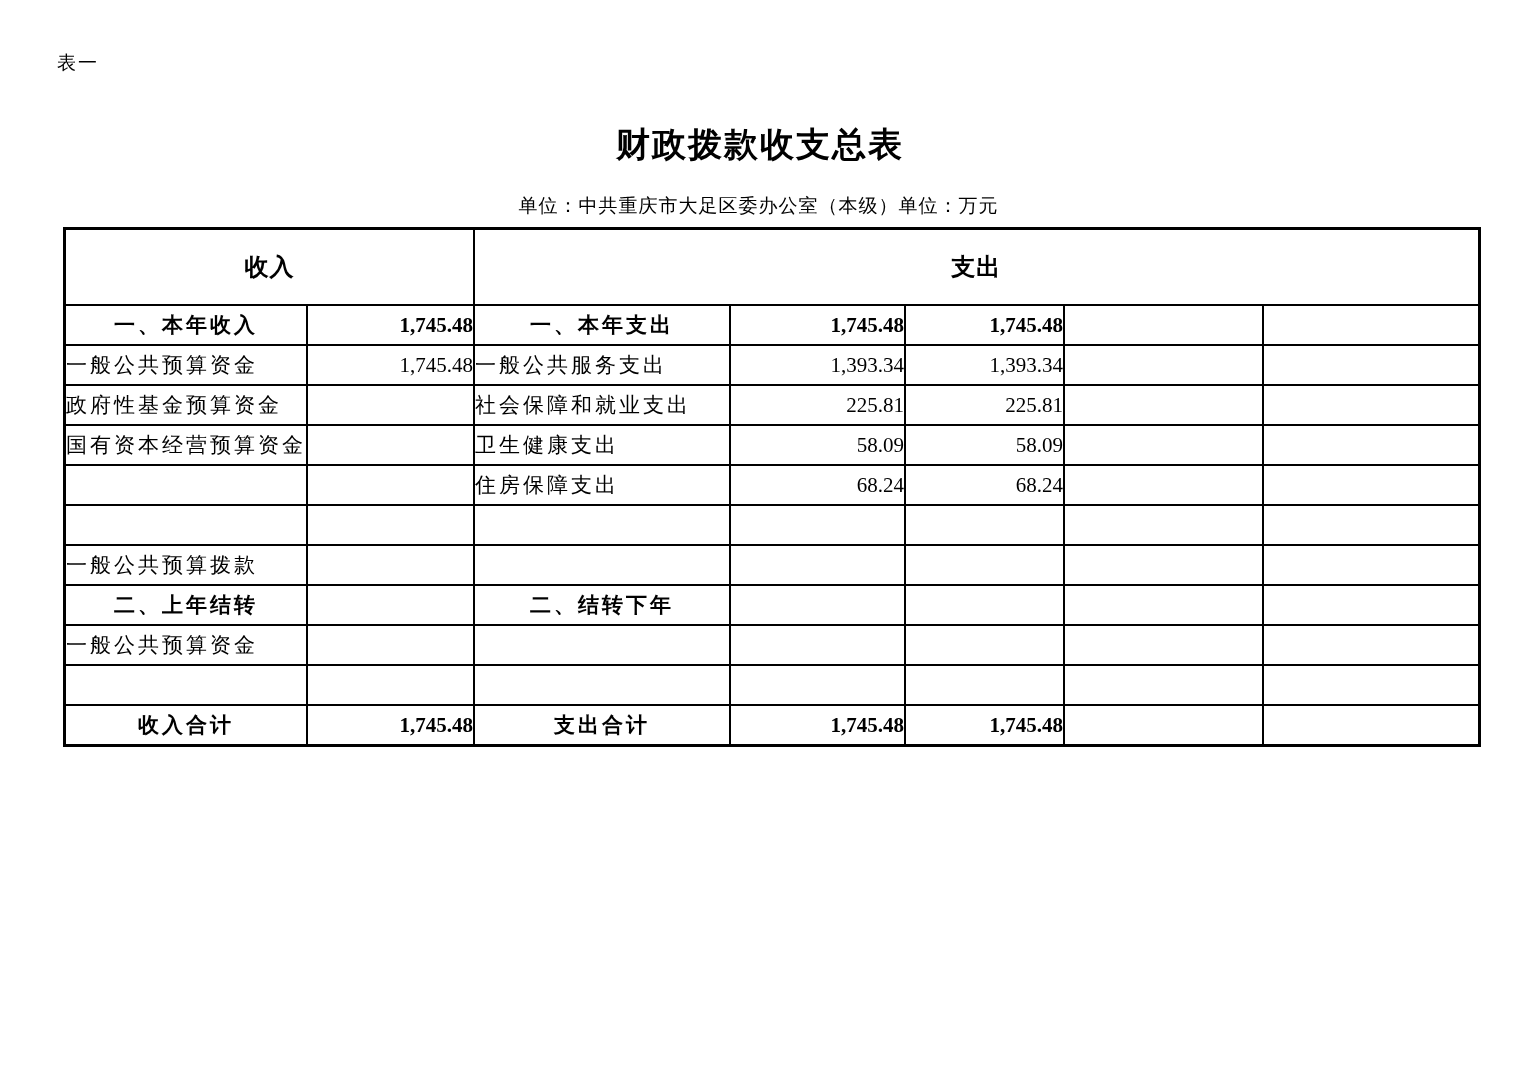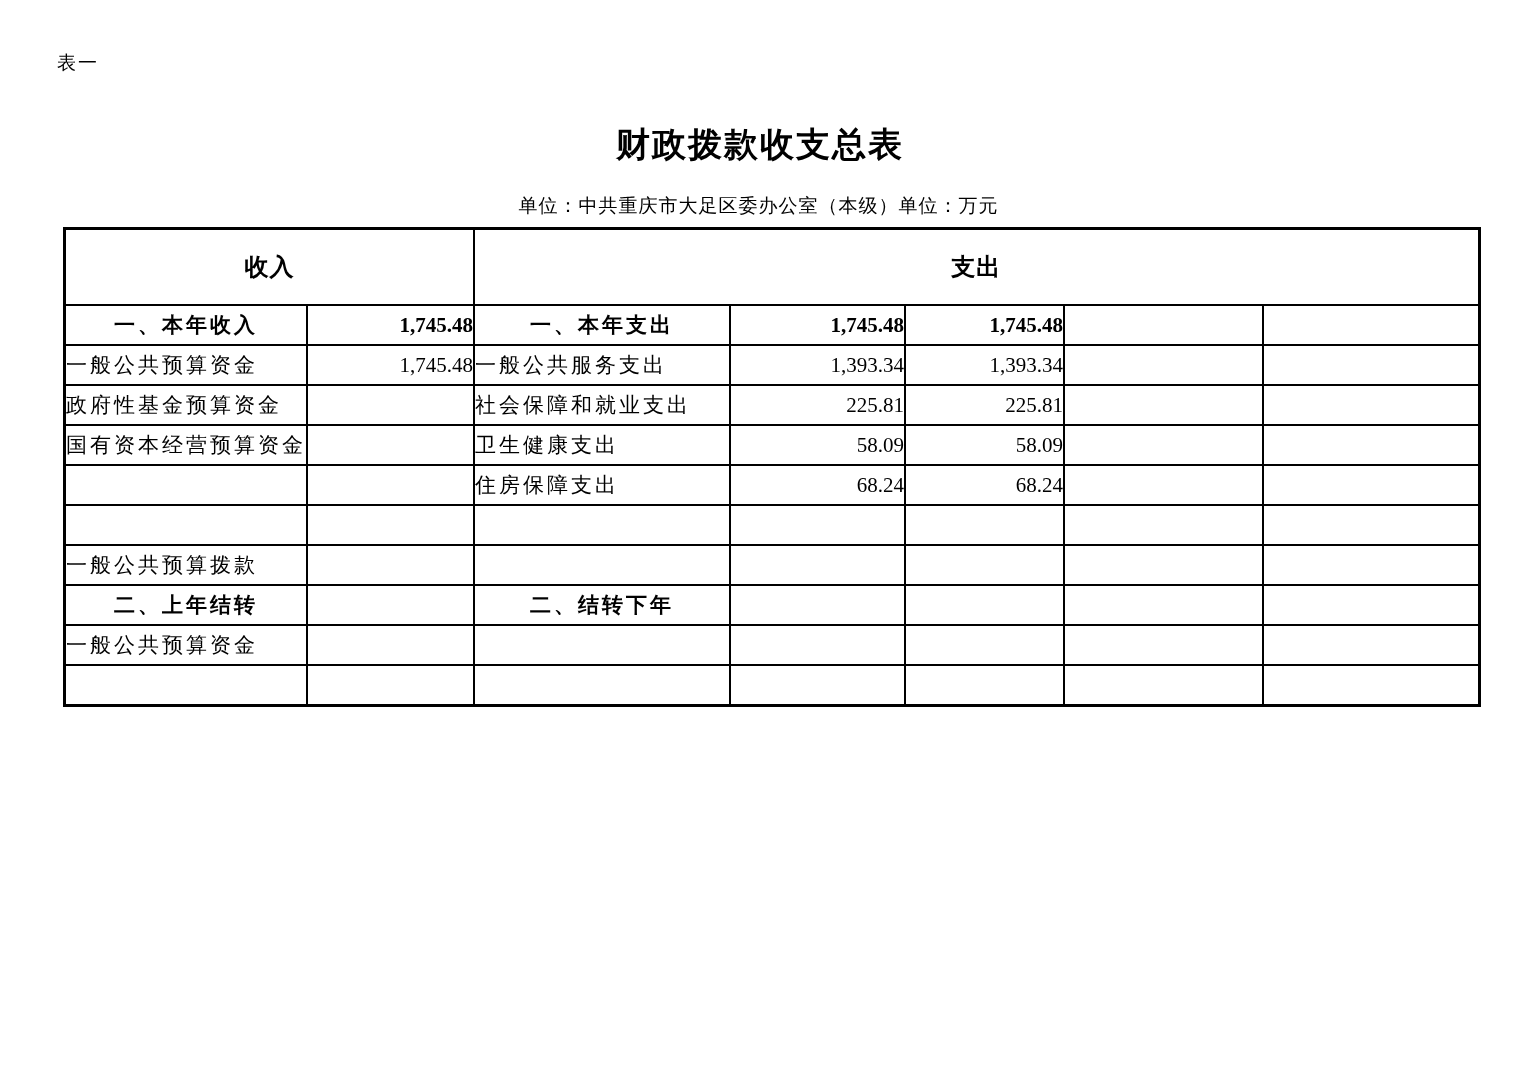--- a/index.html
+++ b/index.html
@@ -203,16 +203,25 @@
       </tr>
       <tr>
         <td class="item"></td>
         <td class="num"></td>
         <td class="item"></td>
         <td class="num"></td>
         <td class="num"></td>
         <td></td>
         <td></td>
       </tr>
+      <tr>
+        <td class="sec">收入合计</td>
+        <td class="num b">1,745.48</td>
+        <td class="sec">支出合计</td>
+        <td class="num b">1,745.48</td>
+        <td class="num b">1,745.48</td>
+        <td></td>
+        <td></td>
+      </tr>
     </tbody>
   </table>
 
 </div>
 
 </body></html>

